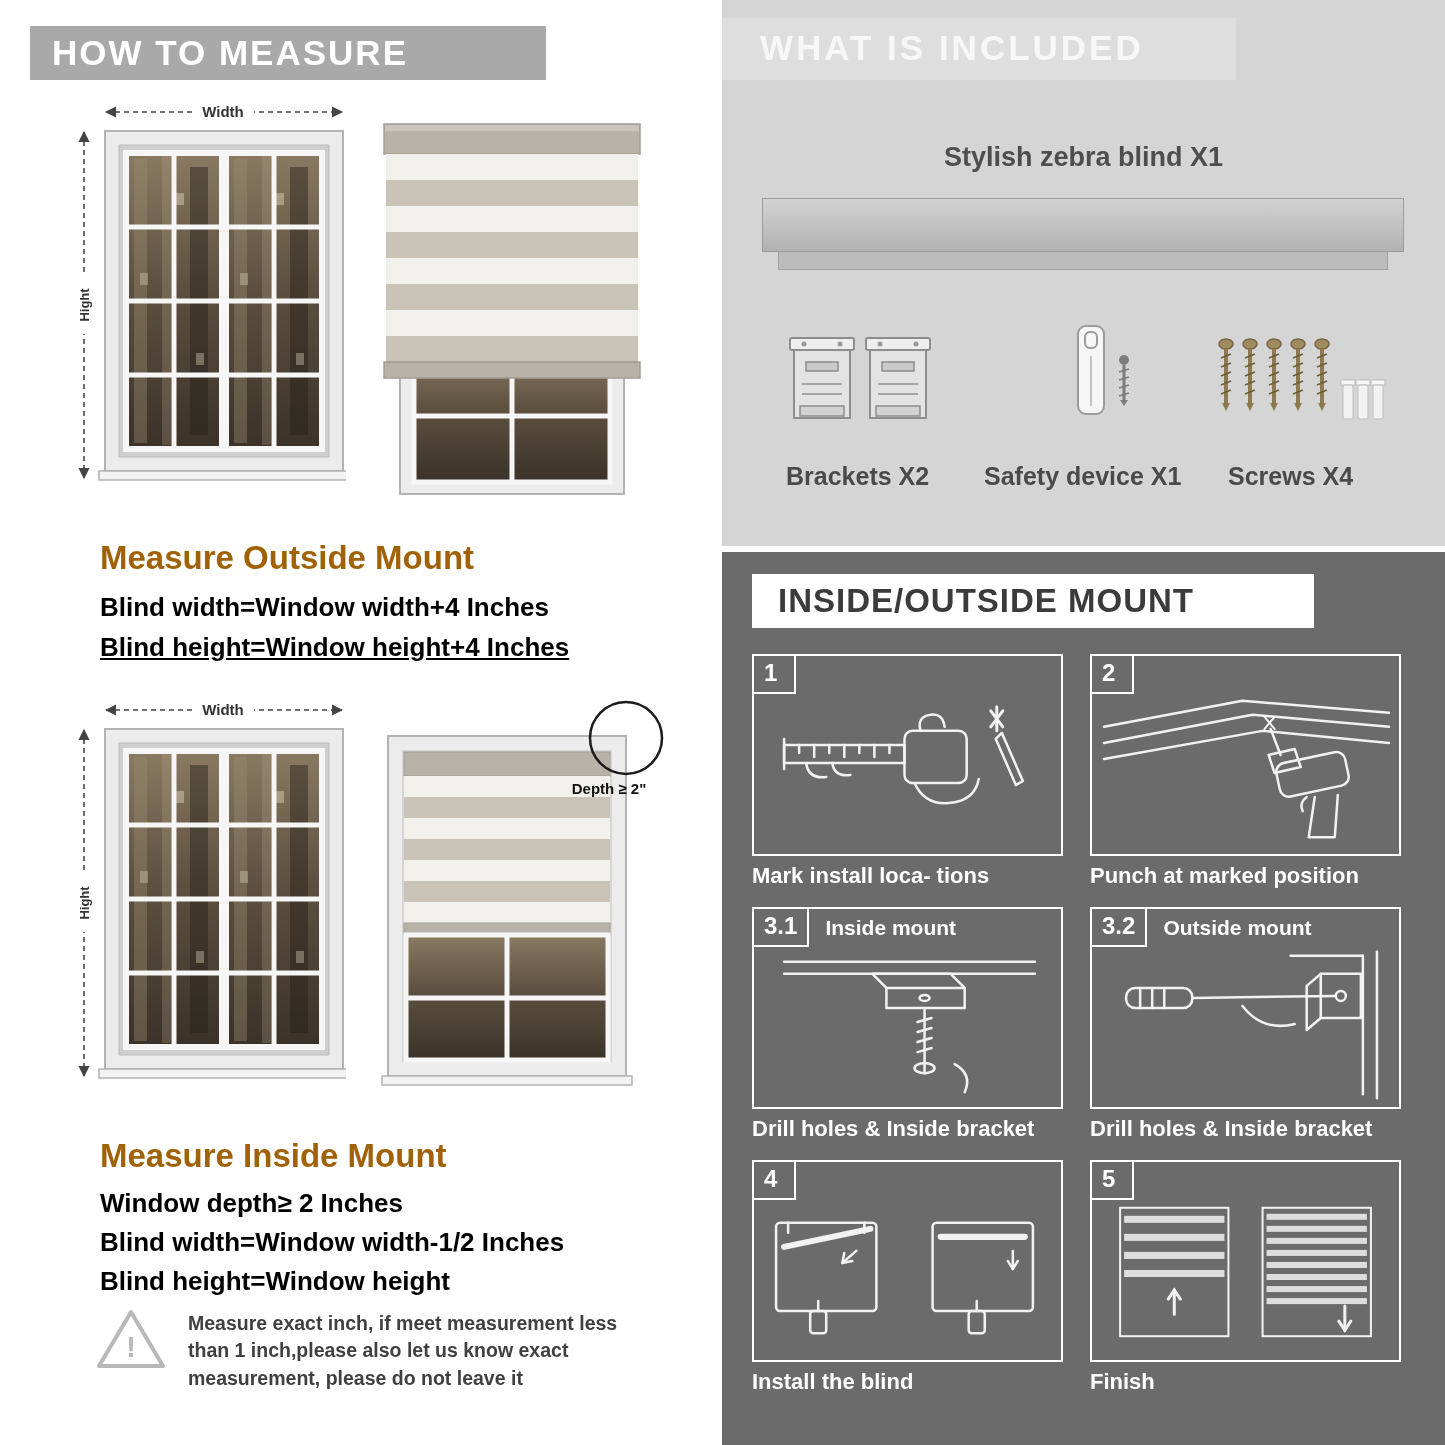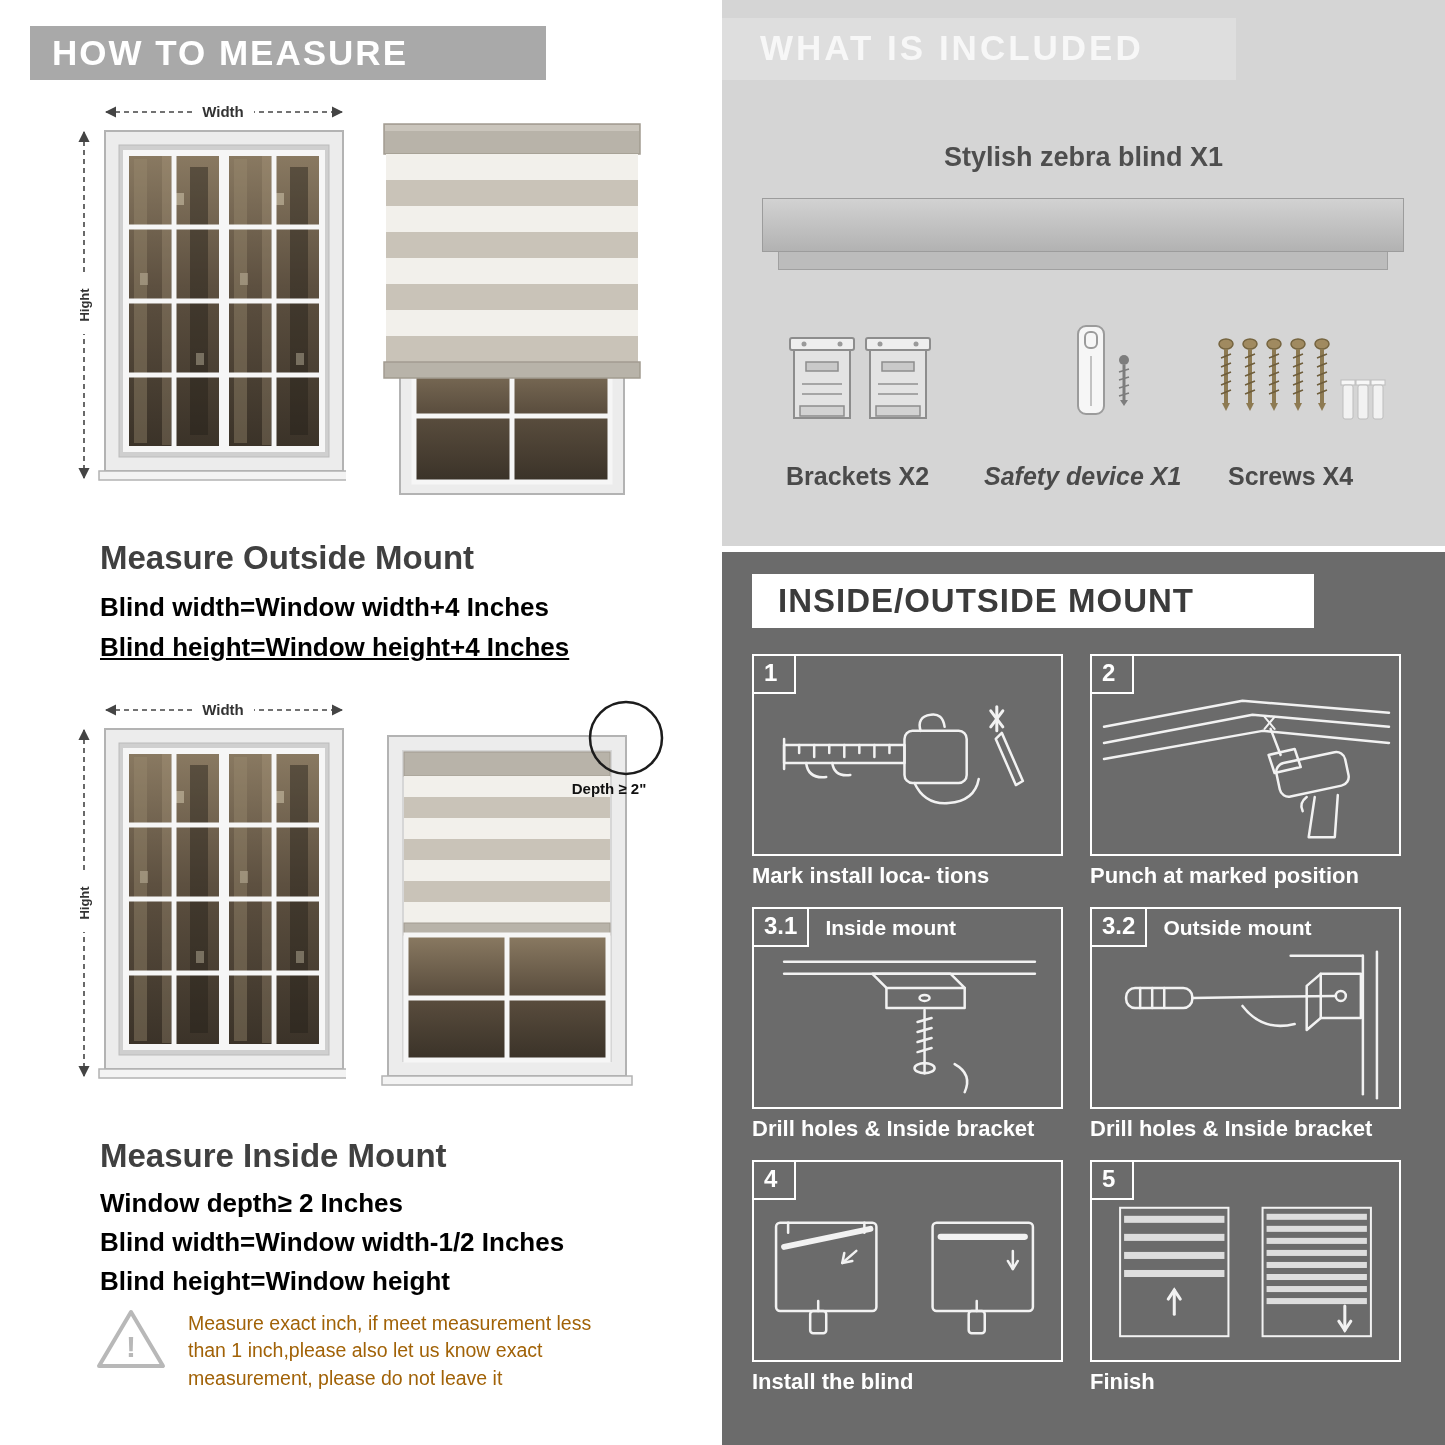--- a/index.html
+++ b/index.html
@@ -10,46 +10,46 @@
   
   .left-panel { position:absolute; left:0; top:0; width:700px; height:1445px; background:#fff; }
   .htm-banner {
     position:absolute; left:30px; top:26px; width:516px; height:54px;
     background:#a9a9a9; color:#ffffff; font-size:35px; font-weight:bold;
     letter-spacing:2px; line-height:54px; padding-left:22px; box-sizing:border-box;
   }
   .fig-row { position:absolute; display:flex; align-items:center; }
   .fig-row-1 { left:66px; top:98px; gap:26px; }
   .fig-row-2 { left:66px; top:690px; gap:30px; }
-  .measure-title { position:absolute; left:100px; font-size:33px; font-weight:bold; color:#404040; }
+  .measure-title { position:absolute; left:100px; font-size:33px; font-weight:bold; color:#a16207; }
   .measure-line  { position:absolute; left:100px; font-size:26px; font-weight:bold; color:#000000; }
   .t-outside { top:512px; }
   .lo0 { top:566px; } .lo1 { top:606px;text-decoration:underline; }
   .t-inside { top:1110px; }
   .li0 { top:1162px; } .li1 { top:1201px; } .li2 { top:1240px; }
   .warning { position:absolute; left:94px; top:1306px; width:552px; display:flex; gap:20px; align-items:flex-start; }
-  .warning-text { margin:4px 0 0 0; font-size:19.5px; color:#a16207; line-height:1.4; width:440px; }
+  .warning-text { margin:4px 0 0 0; font-size:19.5px; color:#404040; line-height:1.4; width:440px;font-weight:bold; }
   
   .included { position:absolute; left:722px; top:0; width:723px; height:546px; background:#d5d5d5; }
   .inc-band { position:absolute; left:0; top:18px; width:514px; height:62px; background:rgba(255,255,255,0.22); }
   .inc-header {
     position:absolute; left:38px; top:28px; font-size:35px; font-weight:bold;
     color:#f7f7f7; letter-spacing:3px;
   }
   .inc-blind-label { position:absolute; left:0; top:142px; width:100%; text-align:center;
     font-size:27px; font-weight:bold; color:#4e4e4e; }
   .inc-rail { position:absolute; left:40px; top:198px; width:642px; }
   .inc-rail-main { height:54px; background:linear-gradient(#d2d2d2,#b2b2b2); border:1px solid #9c9c9c; box-sizing:border-box; }
   .inc-rail-lip { margin:0 16px; height:18px; background:#bcbcbc; border:1px solid #a0a0a0; border-top:none; box-sizing:border-box; }
   .inc-art { position:absolute; }
   .art-brackets { left:62px; top:328px; }
   .art-safety   { left:330px; top:322px; }
   .art-screws   { left:490px; top:328px; }
   .inc-label { position:absolute; top:462px; font-size:25px; font-weight:bold; color:#4a4a4a; }
-  .il0 { left:64px; } .il1 { left:262px;font-style:italic; } .il2 { left:506px; }
+  .il0 { left:64px; } .il1 { left:262px; } .il2 { left:506px; }
   
   .mount { position:absolute; left:722px; top:552px; width:723px; height:893px; background:#6b6b6b; }
   .mnt-banner {
     position:absolute; left:30px; top:22px; width:562px; height:54px; background:#ffffff;
     color:#3b3b3b; font-size:33px; font-weight:bold; line-height:54px; padding-left:26px;
     box-sizing:border-box; letter-spacing:1px;
   }
   .mnt-grid {
     position:absolute; left:30px; top:102px; display:grid;
     grid-template-columns:311px 311px; column-gap:27px; row-gap:18px;

